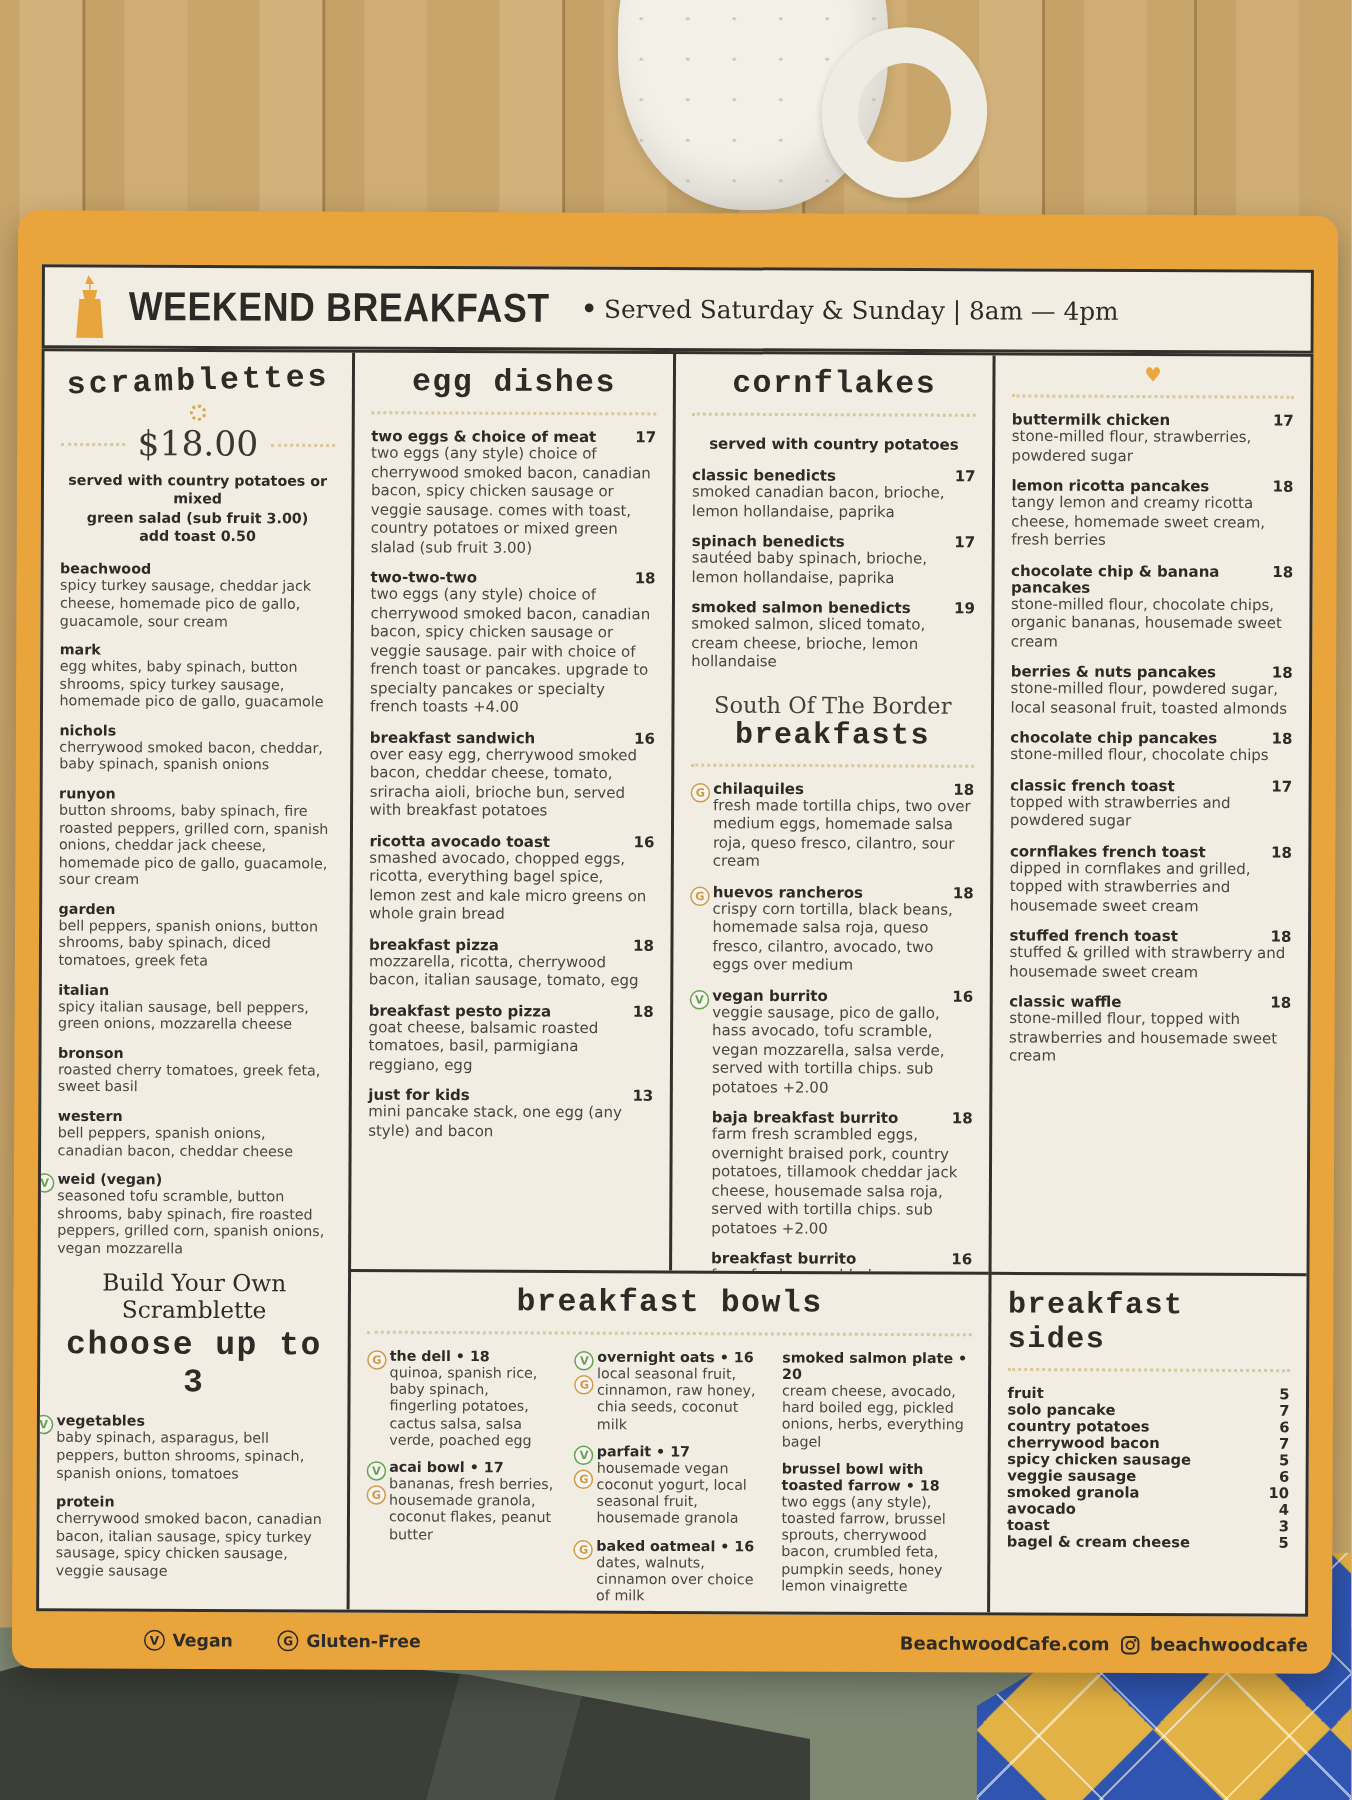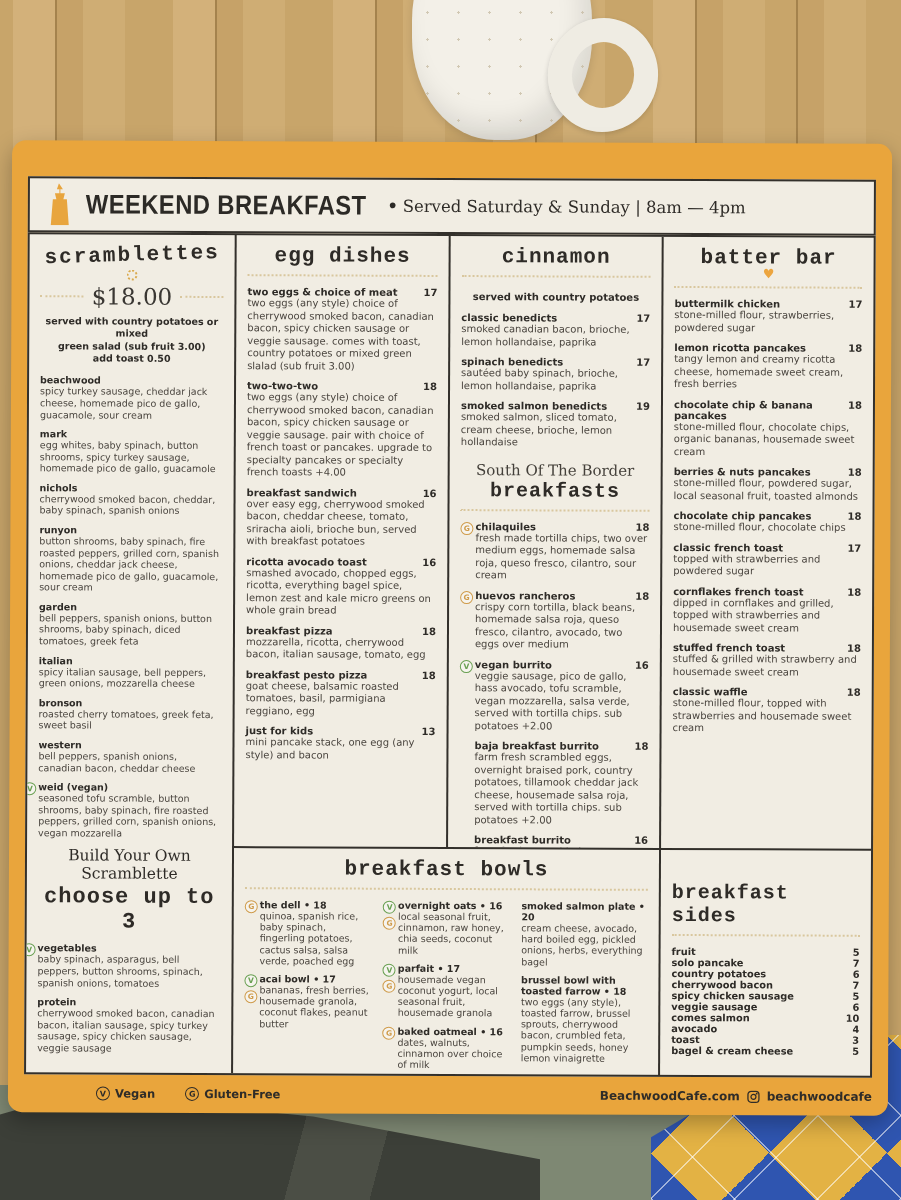--- a/index.html
+++ b/index.html
@@ -86,21 +86,21 @@
   .heart{text-align:center;color:#eca53f;font-size:13px;line-height:.8;}
 
   .bowl-cols{display:flex;gap:12px;}
   .bcol{flex:1;min-width:0;}
   .bowls .ihead{font-size:9.5px;display:block;}
   .bowls .idesc{font-size:9.5px;line-height:1.18;}
   .bowls .item{margin-bottom:7px;}
 
   .srow{display:flex;justify-content:space-between;font-weight:bold;font-size:9.8px;
     color:#2e2b27;margin:0 0;}
-  .sides .sec-title{text-align:left;font-size:20px;margin-top:22px;}
+  .sides .sec-title{text-align:left;font-size:20px;}
 
   .card-footer{position:absolute;left:16px;right:16px;top:938px;height:30px;display:flex;
     align-items:center;justify-content:space-between;color:#2f2c28;}
   .legend{display:flex;gap:30px;align-items:center;font-size:11.5px;font-weight:bold;margin-left:72px;}
   .legend-item{display:flex;gap:5px;align-items:center;}
   .site{display:flex;align-items:center;gap:7px;font-size:12px;font-weight:bold;}
   .ig{flex:none;display:inline-block;}
 </style>
 </head>
 <body>
@@ -261,21 +261,21 @@
       <div class="item">
         <div class="ihead">
             <span>just for kids</span>
             <span class="iprice">13</span>
           </div>
         <div class="idesc">mini pancake stack, one egg (any style) and bacon</div>
       </div>
     </section>
 
     <section class="panel bl">
-      <div class="sec-title">cinnamon</div>
+      <div class="sec-title">cornflakes</div>
       <div class="sep"></div>
       <div class="bene-note">served with country potatoes</div>
       <div class="item">
         <div class="ihead">
             <span>classic benedicts</span>
             <span class="iprice">17</span>
           </div>
         <div class="idesc">smoked canadian bacon, brioche, lemon hollandaise, paprika</div>
       </div>
       <div class="item">
@@ -337,21 +337,20 @@
       <div class="item bitem">
         <div class="ihead">
             <span>breakfast burrito</span>
             <span class="iprice">16</span>
           </div>
         <div class="idesc">farm fresh scrambled eggs, guacamole, cherrywood bacon, tillamook cheddar jack cheese, pico de gallo, served with tortilla chips. sub potatoes +2.00</div>
       </div>
     </section>
 
     <section class="panel bl">
-      <div class="sec-title">batter bar</div>
       <div class="heart">♥</div>
       <div class="sep"></div>
       <div class="item">
         <div class="ihead">
             <span>buttermilk chicken</span>
             <span class="iprice">17</span>
           </div>
         <div class="idesc">stone-milled flour, strawberries, powdered sugar</div>
       </div>
       <div class="item">
@@ -492,21 +491,21 @@
         </div>
       <div class="srow">
           <span>spicy chicken sausage</span>
           <span>5</span>
         </div>
       <div class="srow">
           <span>veggie sausage</span>
           <span>6</span>
         </div>
       <div class="srow">
-          <span>comes salmon</span>
+          <span>smoked granola</span>
           <span>10</span>
         </div>
       <div class="srow">
           <span>avocado</span>
           <span>4</span>
         </div>
       <div class="srow">
           <span>toast</span>
           <span>3</span>
         </div>

